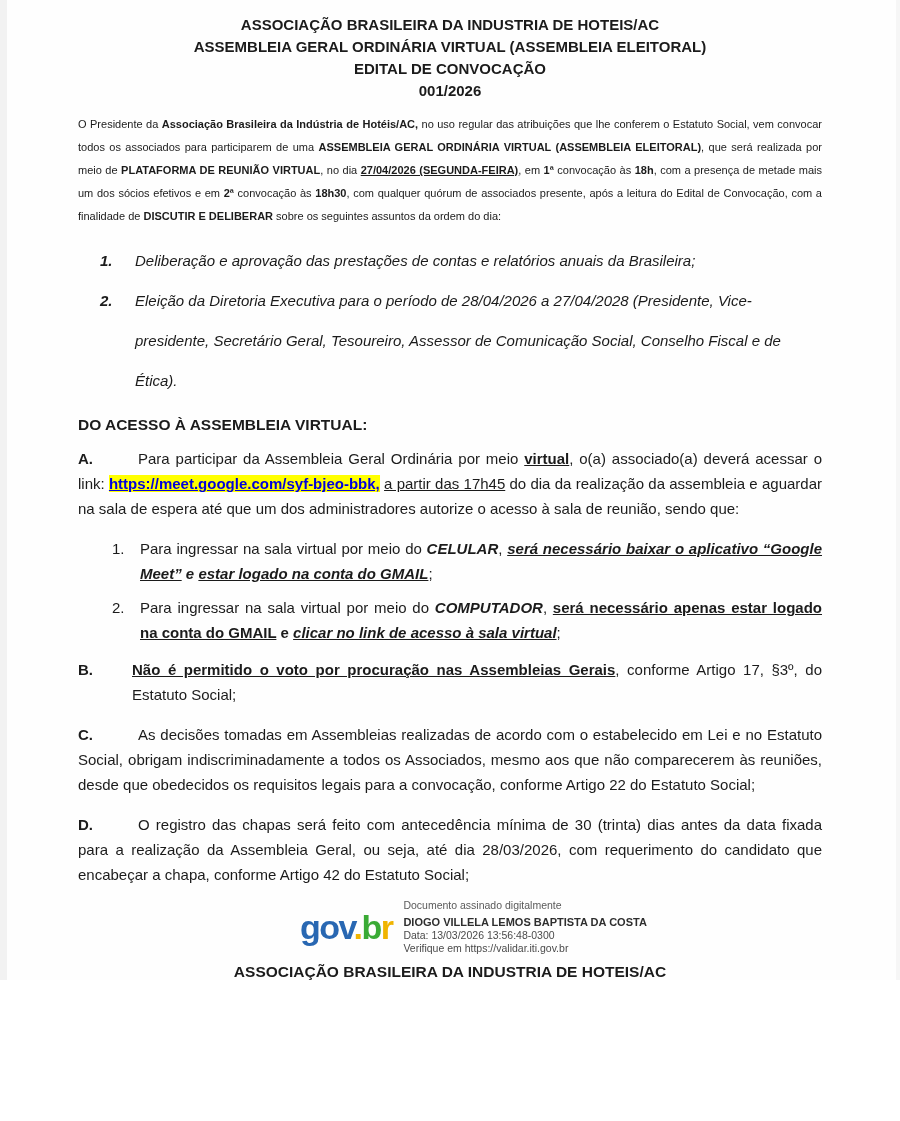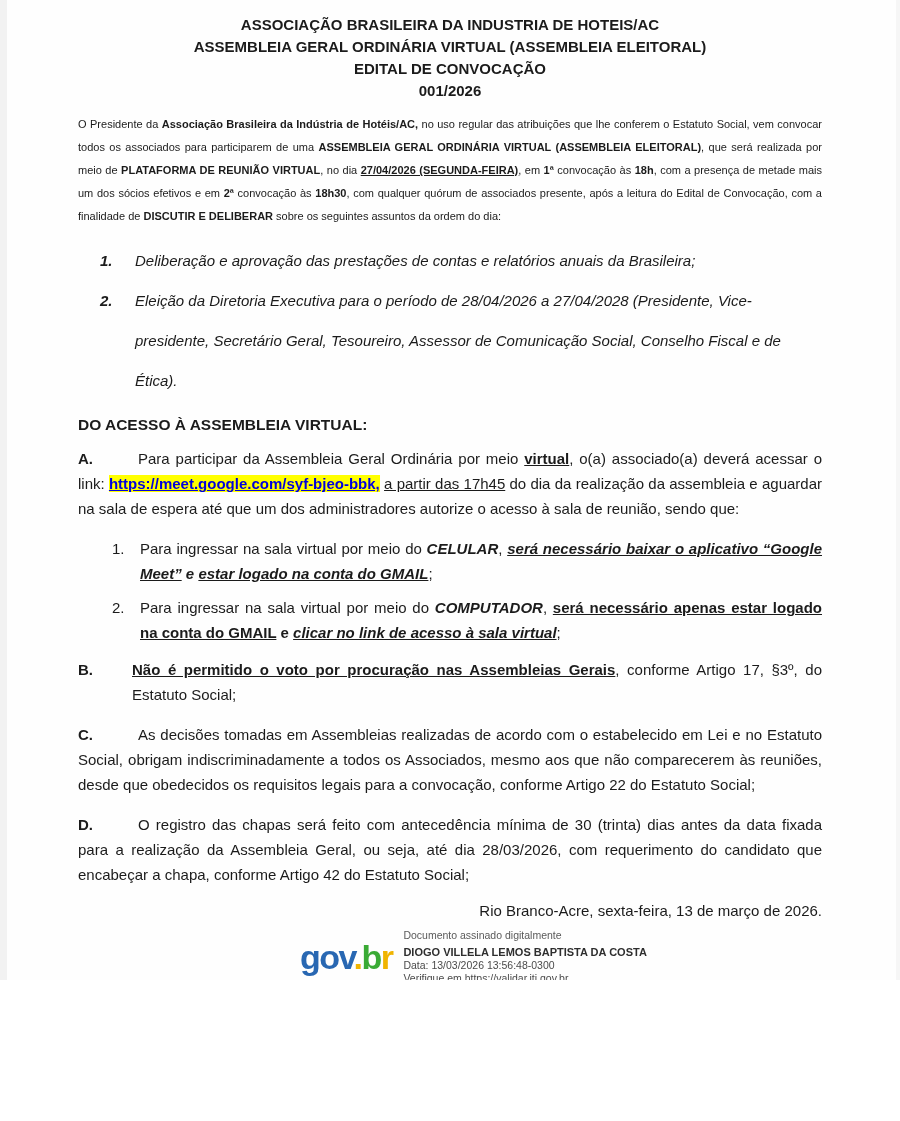--- a/index.html
+++ b/index.html
@@ -135,21 +135,20 @@
         <span><span>Para ingressar na sala virtual por meio do </span><span style="font-weight: 700; font-style: italic;">COMPUTADOR</span><span>, </span><span style="font-weight: 700; text-decoration: underline;">será necessário apenas estar logado na conta do GMAIL</span><span style="font-weight: 700;"> e </span><span style="font-weight: 700; font-style: italic; text-decoration: underline;">clicar no link de acesso à sala virtual</span><span>;</span></span>
       </div>
     </div>
 
     <p class="para hanging"><span class="para-label-abs">B.</span><span><span style="font-weight: 700; text-decoration: underline;">Não é permitido o voto por procuração nas Assembleias Gerais</span><span>, conforme Artigo 17, §3º, do Estatuto Social;</span></span></p>
 
     <p class="para tight"><span class="para-label">C.</span><span><span>As decisões tomadas em Assembleias realizadas de acordo com o estabelecido em Lei e no Estatuto Social, obrigam indiscriminadamente a todos os Associados, mesmo aos que não comparecerem às reuniões, desde que obedecidos os requisitos legais para a convocação, conforme Artigo 22 do Estatuto Social;</span></span></p>
 
     <p class="para tighter"><span class="para-label">D.</span><span><span>O registro das chapas será feito com antecedência mínima de 30 (trinta) dias antes da data fixada para a realização da Assembleia Geral, ou seja, até dia 28/03/2026, com requerimento do candidato que encabeçar a chapa, conforme Artigo 42 do Estatuto Social;</span></span></p>
 
-    <div class="dateline">Rio Branco-Acre, sexta-feira, 13 de março de 2026.</div>
 
     <div class="signature">
       <span class="govbr"><span style="color: rgb(40, 103, 178); text-align: center;">gov</span><span style="color: rgb(240, 180, 0);">.</span><span style="color: rgb(58, 170, 53);">b</span><span style="color: rgb(240, 180, 0);">r</span></span>
       <div class="sig-text">
         <div class="sig-doc">Documento assinado digitalmente</div>
         <div class="sig-name">DIOGO VILLELA LEMOS BAPTISTA DA COSTA</div>
         <div>Data: 13/03/2026 13:56:48-0300</div>
         <div>Verifique em https://validar.iti.gov.br</div>
       </div>
     </div>

